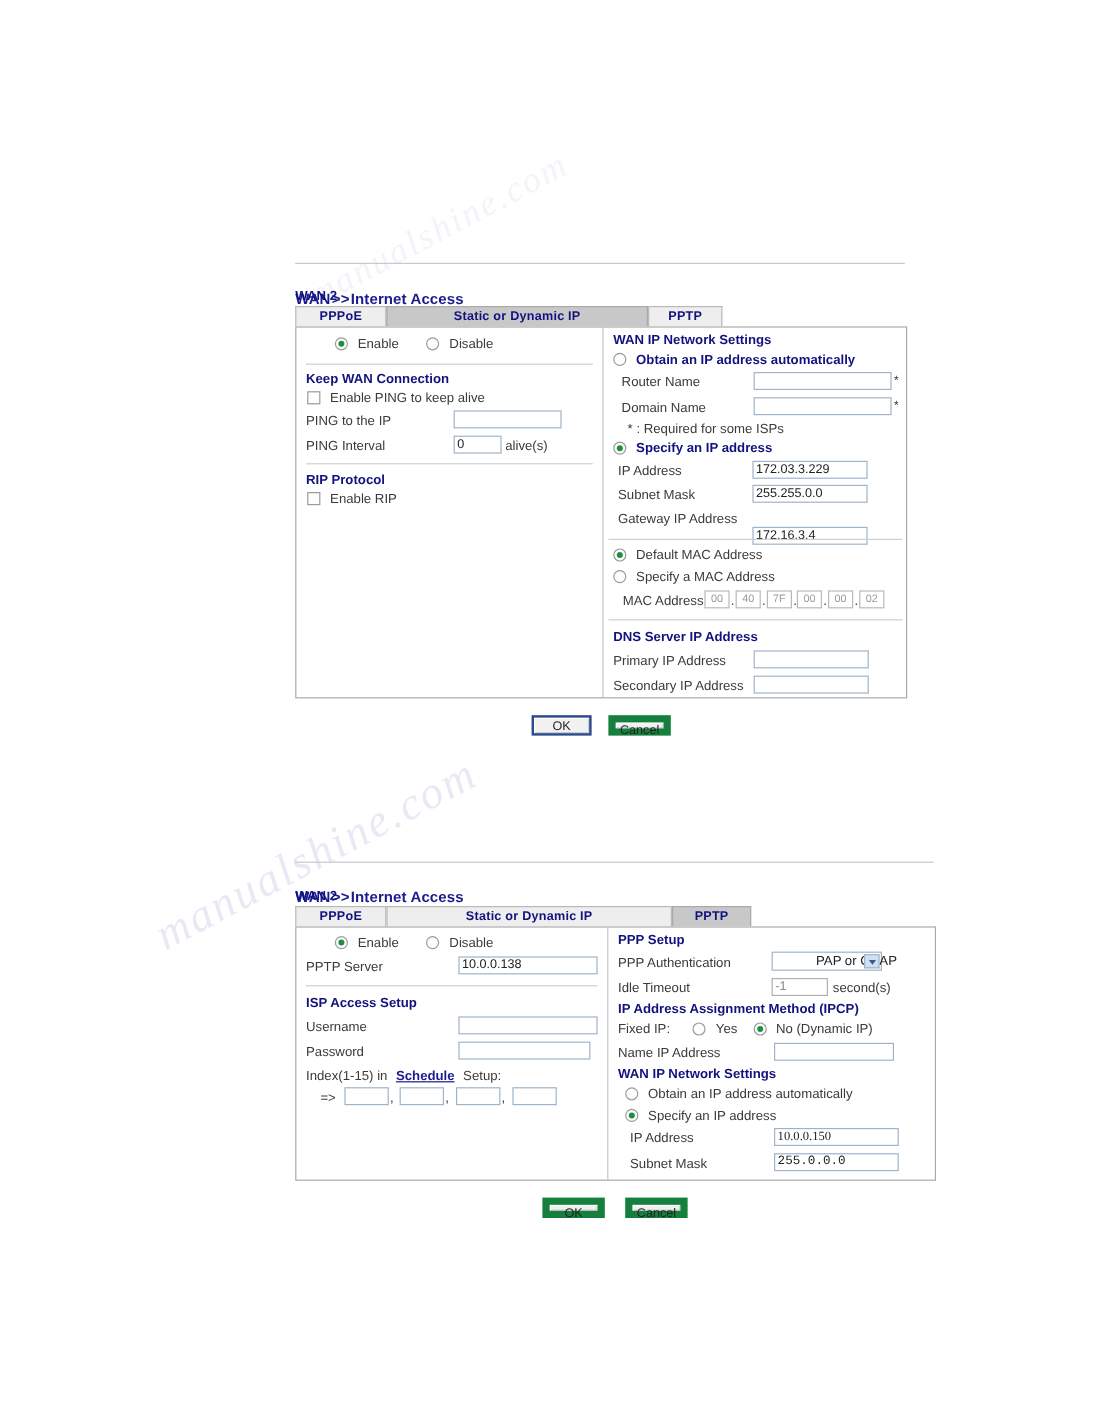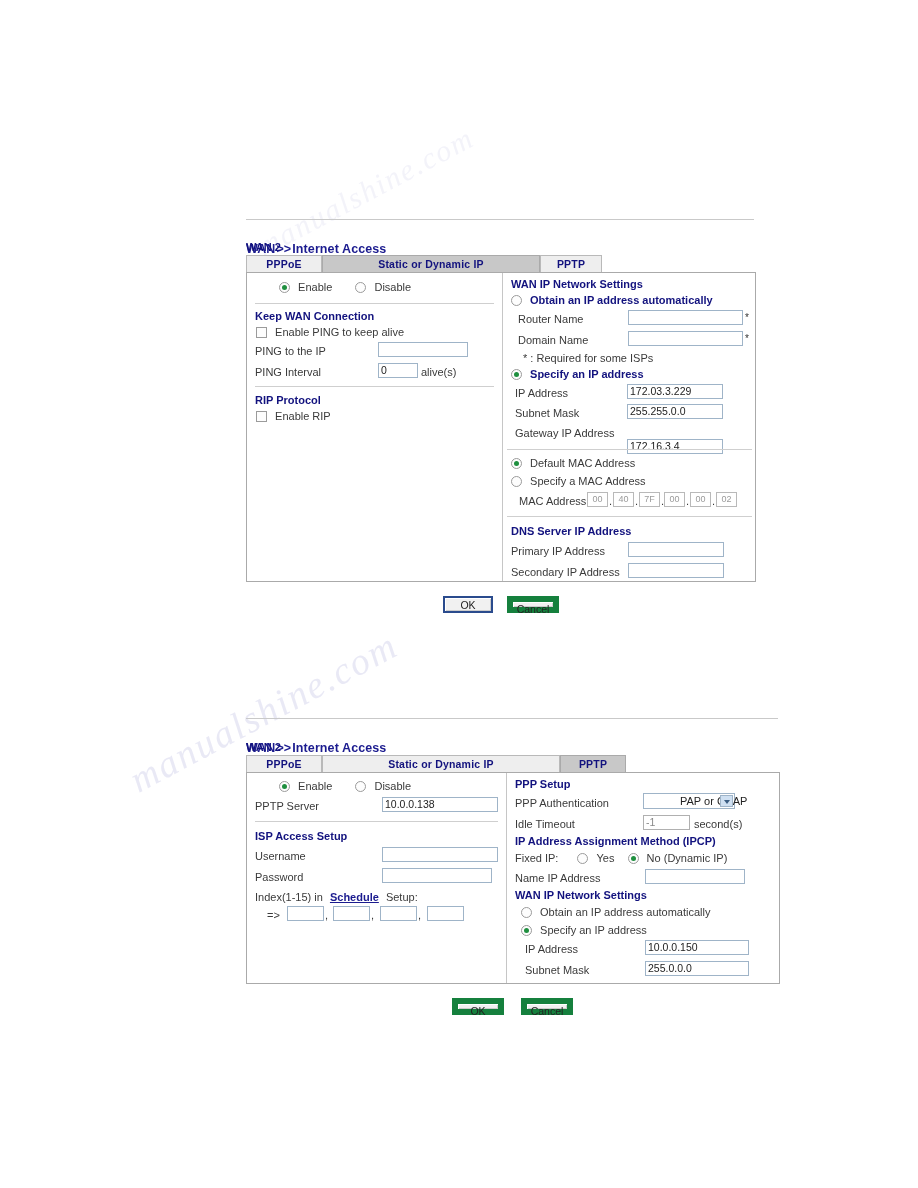--- a/index.html
+++ b/index.html
@@ -440,22 +440,22 @@
         <span class="radio"></span>
         <span class="lbl" style="margin-left:5px;">Obtain an IP address automatically</span>
       </div>
 
       <div class="row" style="left:14px; top:151px;">
         <span class="radio on"></span>
         <span class="lbl" style="margin-left:5px;">Specify an IP address</span>
       </div>
 
       <div class="lbl" style="position:absolute; left:18px; top:170px;">IP Address</div>
-      <div class="inp" style="left:138px; top:167px; width:104px;">10.0.0.150</div>
+      <div class="inp" style="left:138px; top:167px; width:104px;font-family:Liberation Serif, serif;">10.0.0.150</div>
 
       <div class="lbl" style="position:absolute; left:18px; top:191px;">Subnet Mask</div>
-      <div class="inp" style="left:138px; top:188px; width:104px;">255.0.0.0</div>
+      <div class="inp" style="left:138px; top:188px; width:104px;font-family:Liberation Mono, monospace;">255.0.0.0</div>
     </div>
   </div>
 
   <div class="btn" style="left:452px; top:998px; width:52px;">OK</div>
   <div class="btn" style="left:521px; top:998px; width:52px;">Cancel</div>
 </div>
 
 </body></html>

